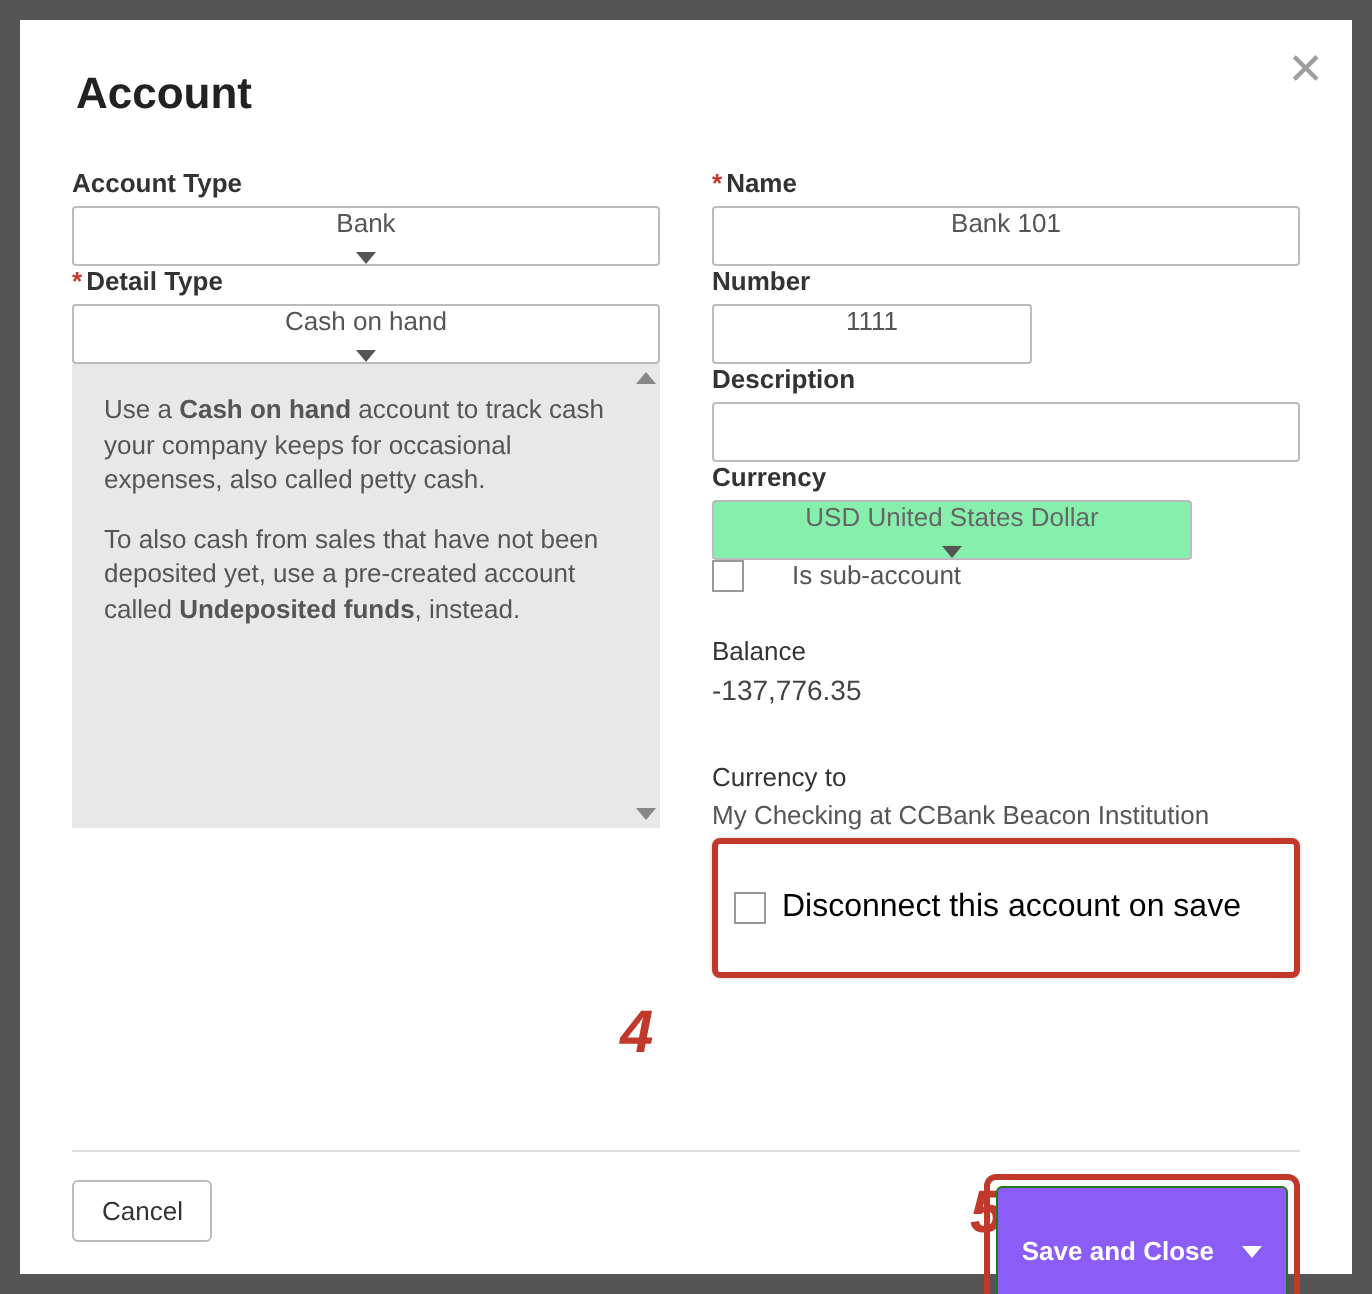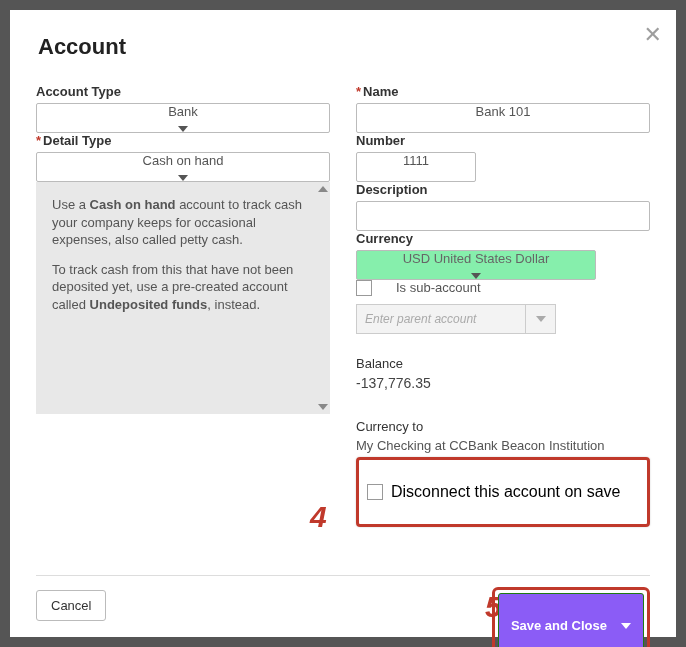--- a/index.html
+++ b/index.html
@@ -96,21 +96,21 @@
   .scroll-up, .scroll-down {
     width: 0; height: 0;
     border-left: 5px solid transparent;
     border-right: 5px solid transparent;
     position: absolute;
     left: 0;
   }
   .scroll-up { top: 2px; border-bottom: 6px solid #888; }
   .scroll-down { bottom: 2px; border-top: 6px solid #888; }
 
-  .number-input { width: 120px; }
+  .number-input { width: 160px; }
   .currency-select {
     width: 240px;
     background: #86efac;
     color: #666;
   }
   .check-row {
     display: flex;
     gap: 24px;
     font-size: 13px;
     color: #555;
@@ -263,21 +263,21 @@
           <div class="select">
             <span>Cash on hand</span>
             <span class="caret"></span>
           </div>
         </div>
         <div class="helpbox">
           <p>
             <span>Use a </span><b>Cash on hand</b><span> account to track cash your company keeps for occasional expenses, also called petty cash.</span>
           </p>
           <p>
-            <span>To track cash from this that have not been deposited yet, use a pre-created account called </span><b>Undeposited funds</b><span>, instead.</span>
+            <span>To also cash from sales that have not been deposited yet, use a pre-created account called </span><b>Undeposited funds</b><span>, instead.</span>
           </p>
           <div class="scrollbar">
             <div class="scroll-up"></div>
             <div class="scroll-down"></div>
           </div>
         </div>
       </div>
 
       <div class="col">
         <div class="field">
@@ -302,28 +302,20 @@
           <span class="label">Currency</span>
           <div class="select currency-select">
             <span>USD United States Dollar</span>
             <span class="caret"></span>
           </div>
         </div>
         <div class="field">
           <div class="check-row">
             <span class="checkbox"></span>
             <span>Is sub-account</span>
-          </div>
-          <div class="parent-row">
-            <div class="parent-input">
-              <span>Enter parent account</span>
-            </div>
-            <div class="parent-caret">
-              <span class="caret"></span>
-            </div>
           </div>
         </div>
         <div class="field" style="margin-top:22px;">
           <span class="label" style="font-weight:400;">Balance</span>
           <div class="balance-val">-137,776.35</div>
         </div>
         <div class="field" style="margin-top:28px;">
           <span class="label" style="font-weight:400;">Currency to</span>
           <div class="connected-val">My Checking at CCBank Beacon Institution</div>
           <div class="disconnect-box">

